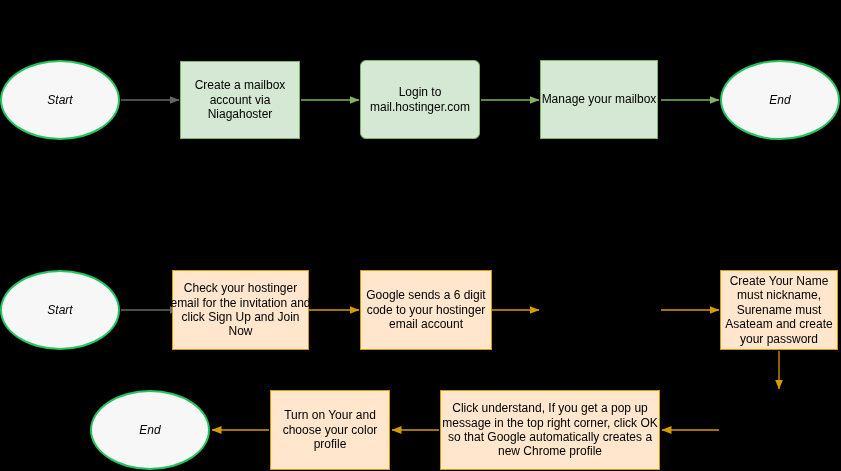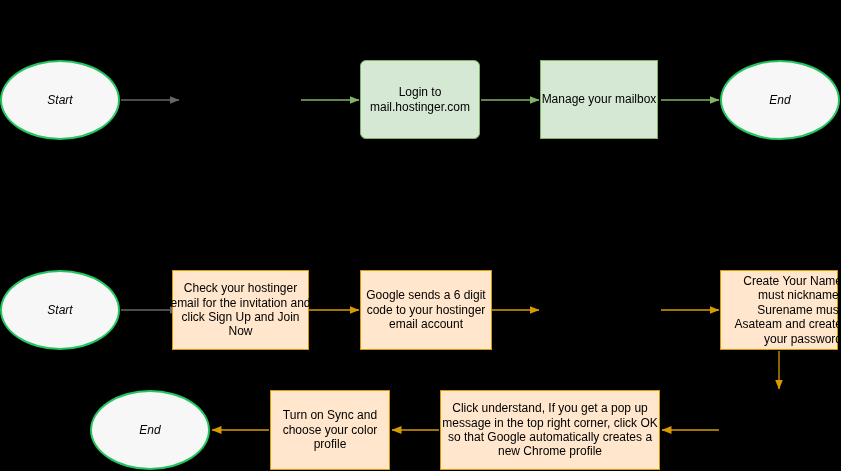--- a/index.html
+++ b/index.html
@@ -70,20 +70,23 @@
 
     <line x1="719" y1="430" x2="662" y2="430" stroke="#d79b00" stroke-width="1.3" marker-end="url(#ah-orange)"></line>
     <line x1="439" y1="430" x2="392" y2="430" stroke="#d79b00" stroke-width="1.3" marker-end="url(#ah-orange)"></line>
     <line x1="269" y1="430" x2="212" y2="430" stroke="#d79b00" stroke-width="1.3" marker-end="url(#ah-orange)"></line>
   </svg>
 
   <div class="node ellipse" style="left:0px; top:60px; width:120px; height:80px;">
     <span class="label">Start</span>
   </div>
 
+  <div class="node rect green" style="left:180px; top:61px; width:120px; height:78px;">
+    <span class="label">Create a mailbox account via Niagahoster</span>
+  </div>
 
   <div class="node rect green" style="left:360px; top:60px; width:120px; height:79px;border-radius:6px;">
     <span class="label">Login to mail.hostinger.com</span>
   </div>
 
   <div class="node rect green" style="left:540px; top:60px; width:118px; height:79px;">
     <span class="label">Manage your mailbox</span>
   </div>
 
   <div class="node ellipse" style="left:720px; top:60px; width:120px; height:80px;">
@@ -96,30 +99,30 @@
 
   <div class="node rect orange" style="left:172px; top:270px; width:137px; height:80px;">
     <span class="label">Check your hostinger email for the invitation and click Sign Up and Join Now</span>
   </div>
 
   <div class="node rect orange" style="left:360px; top:270px; width:132px; height:80px;">
     <span class="label">Google sends a 6 digit code to your hostinger email account</span>
   </div>
 
 
-  <div class="node rect orange" style="left:720px; top:270px; width:118px; height:80px;text-align:right;">
+  <div class="node rect orange" style="left:720px; top:270px; width:118px; height:80px;">
     <span class="label">Create Your Name must nickname, Surename must Asateam and create your password</span>
   </div>
 
 
   <div class="node rect orange" style="left:440px; top:390px; width:220px; height:80px;">
     <span class="label">Click understand, If you get a pop up message in the top right corner, click OK so that Google automatically creates a new Chrome profile</span>
   </div>
 
   <div class="node rect orange" style="left:270px; top:390px; width:120px; height:80px;">
-    <span class="label">Turn on Sync and choose your color profile</span>
+    <span class="label">Turn on Your and choose your color profile</span>
   </div>
 
   <div class="node ellipse" style="left:90px; top:390px; width:120px; height:80px;">
     <span class="label">End</span>
   </div>
 
 </div>
 
 </body></html>

